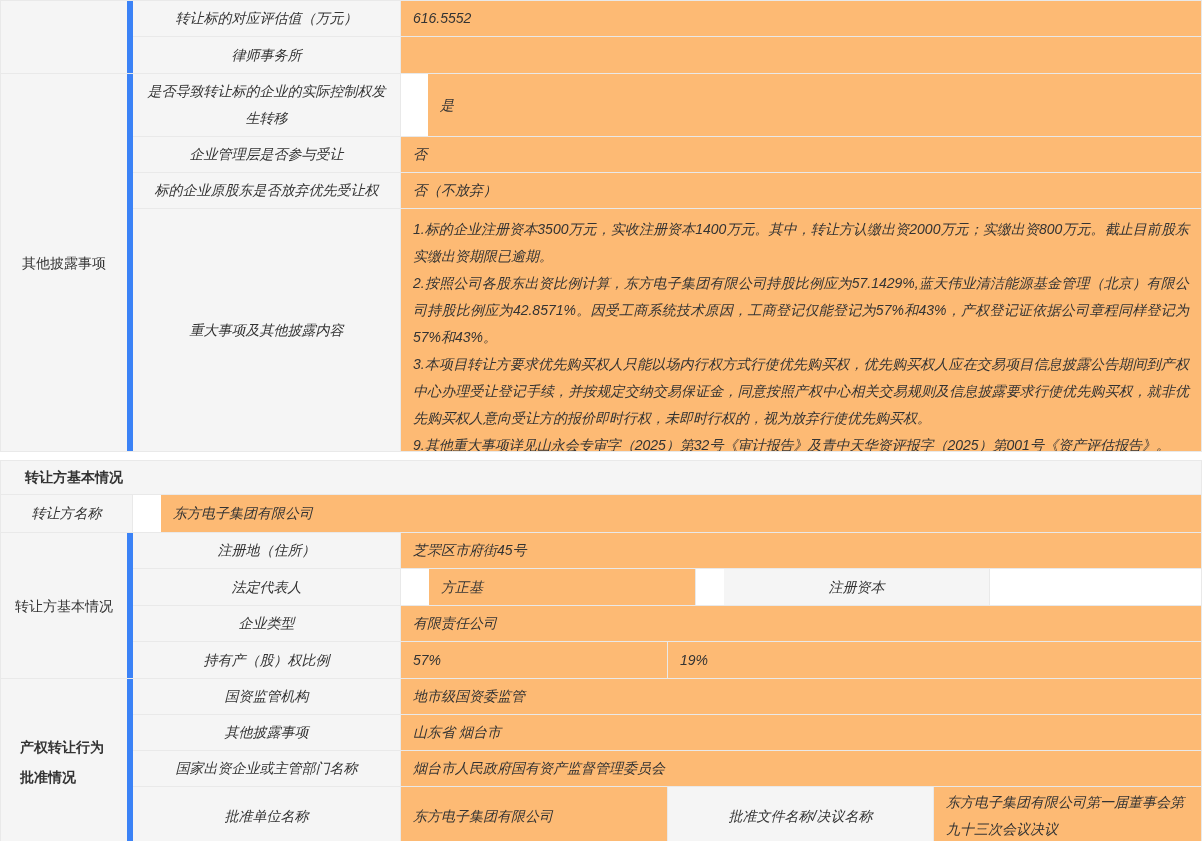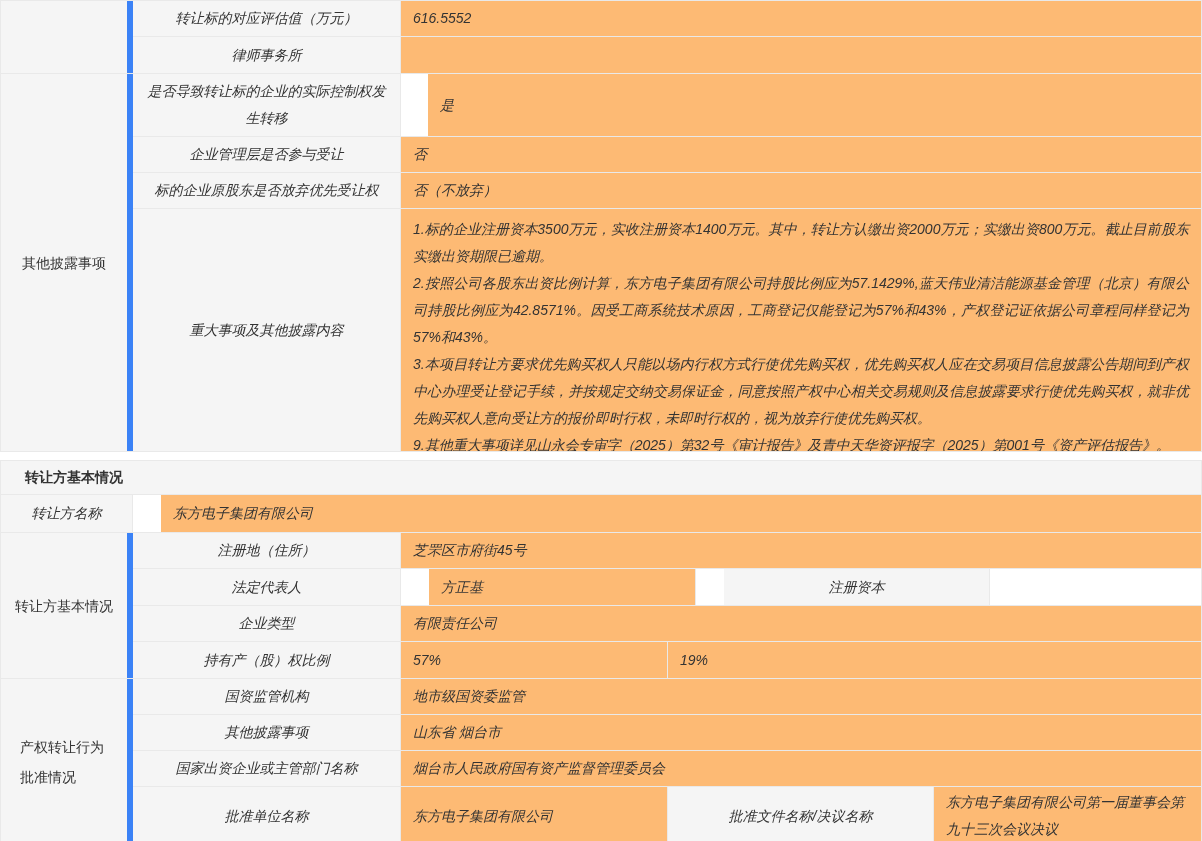--- a/index.html
+++ b/index.html
@@ -24,21 +24,21 @@
   .grp-cell {
     width: 132px;
     flex: 0 0 132px;
     background: #f5f5f5;
     border-right: 6px solid #3b82f6;
     display: flex;
     align-items: center;
     justify-content: center;
     line-height: 30px;
   }
-  .grp-cell .narrow { display: inline-block; max-width: 88px; }
+  .grp-cell .narrow { display: inline-block; max-width: 88px; font-weight: bold; }
   .rows { flex: 1 1 auto; display: flex; flex-direction: column; min-width: 0; font-style: italic; }
   .row { display: flex; border-bottom: 1px solid #e9e9e9; }
   .rows .row:last-child { border-bottom: none; }
   .lbl {
     width: 268px;
     flex: 0 0 268px;
     background: #f5f5f5;
     border-right: 1px solid #e9e9e9;
     display: flex;
     align-items: center;

